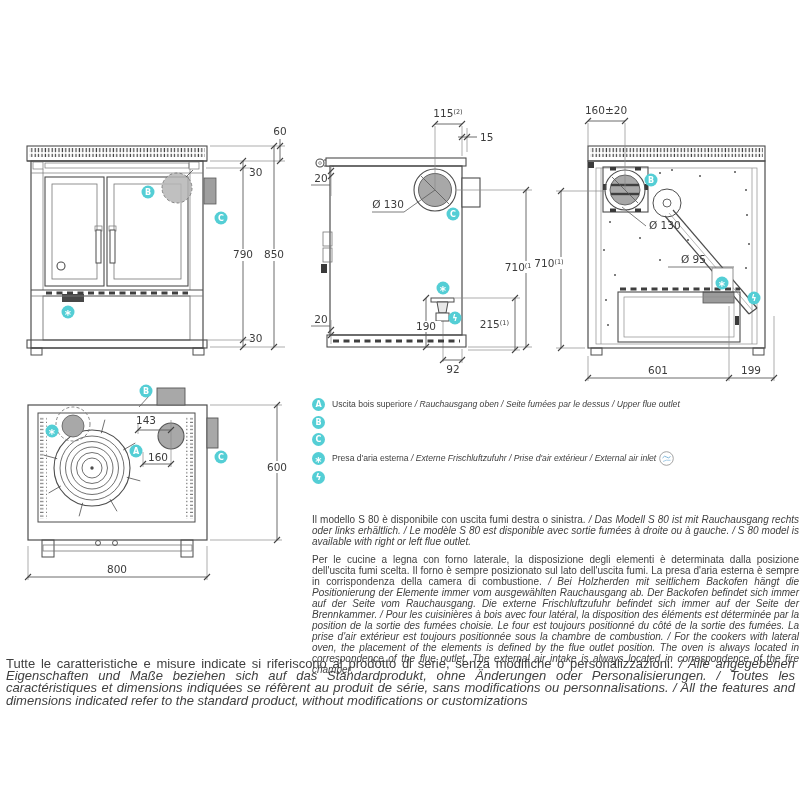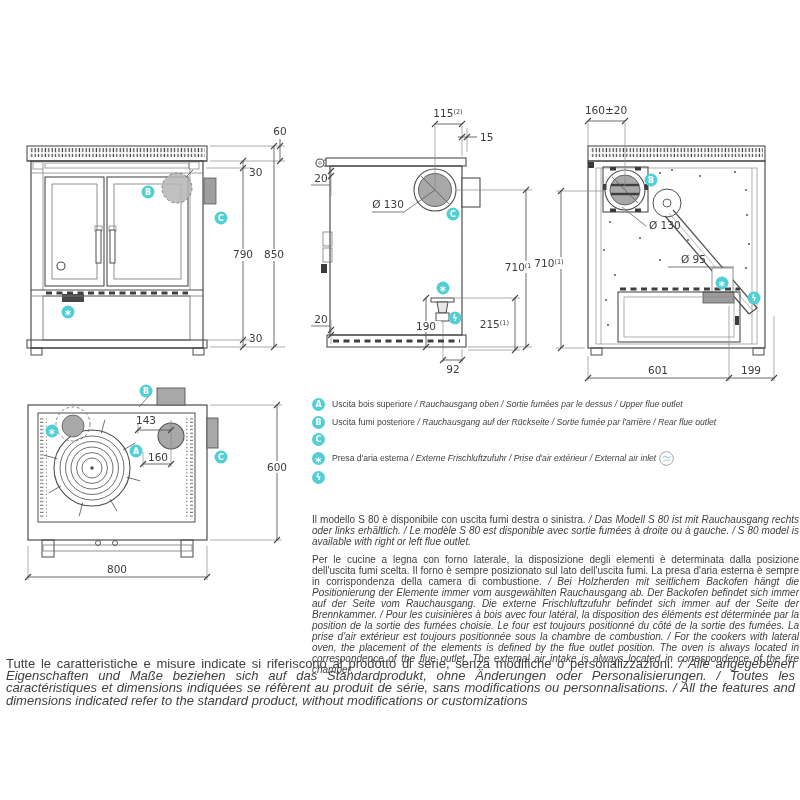--- a/index.html
+++ b/index.html
@@ -411,25 +411,24 @@
   <g transform="translate(221,457)">
     <circle r="6.5" fill="#54ced5"></circle>
           <text class="bdg" text-anchor="middle" dy="3">C</text>
         </g>
 </g>
 </svg>
 
 <div class="legend" style="left:312px;top:398px;width:487px;">
   <div class="lrow">
     <span class="cbadge">A</span>
-    <span class="ltxt"><span>Uscita bois superiore</span><i> / Rauchausgang oben / Sortie fumées par le dessus / Upper flue outlet</i></span>
+    <span class="ltxt"><span>Uscita bois superiore</span><i> / Rauchausgang oben / Seite fumées par le dessus / Upper flue outlet</i></span>
   </div>
   <div class="lrow">
     <span class="cbadge">B</span>
-    <span class="ltxt"><span>Uscita fumi posteriore</span><i> / Rauchausgang auf der Rückseite / Sortie fumée par l'arrière / Rear flue outlet</i></span>
   </div>
   <div class="lrow">
     <span class="cbadge">C</span>
   </div>
   <div class="lrow">
     <span class="cbadge star">*</span>
     <span class="ltxt"><span>Presa d'aria esterna</span><i> / Externe Frischluftzufuhr / Prise d'air extérieur / External air inlet</i></span>
     <svg class="aicon" width="15" height="15">
       <circle cx="7.5" cy="7.5" r="6.8" fill="none" stroke="#9a9a9a" stroke-width="0.9"></circle>
       <path d="M3.5,7 q2,-3 4,-1 t4,-0.5" stroke="#7fb6d9" stroke-width="1" fill="none"></path>

